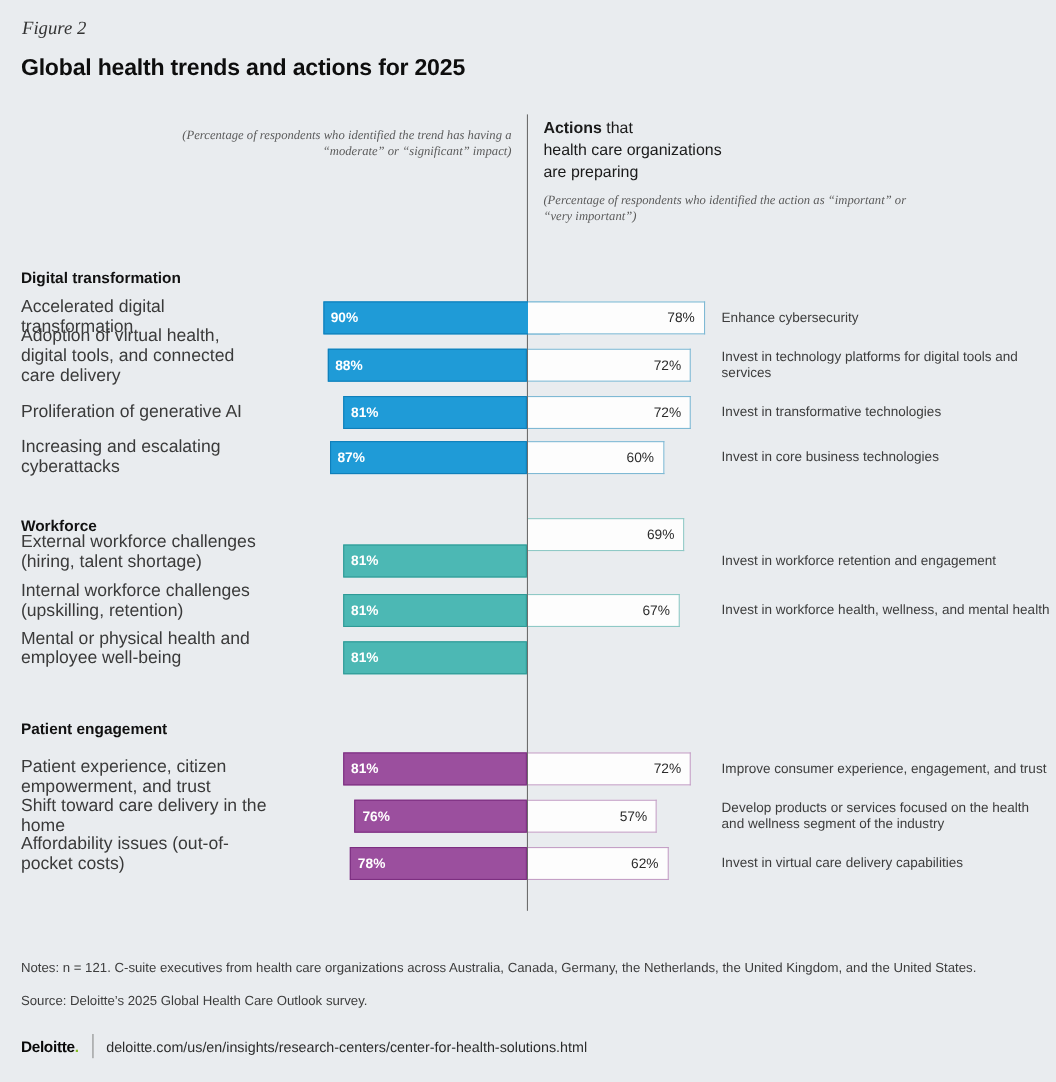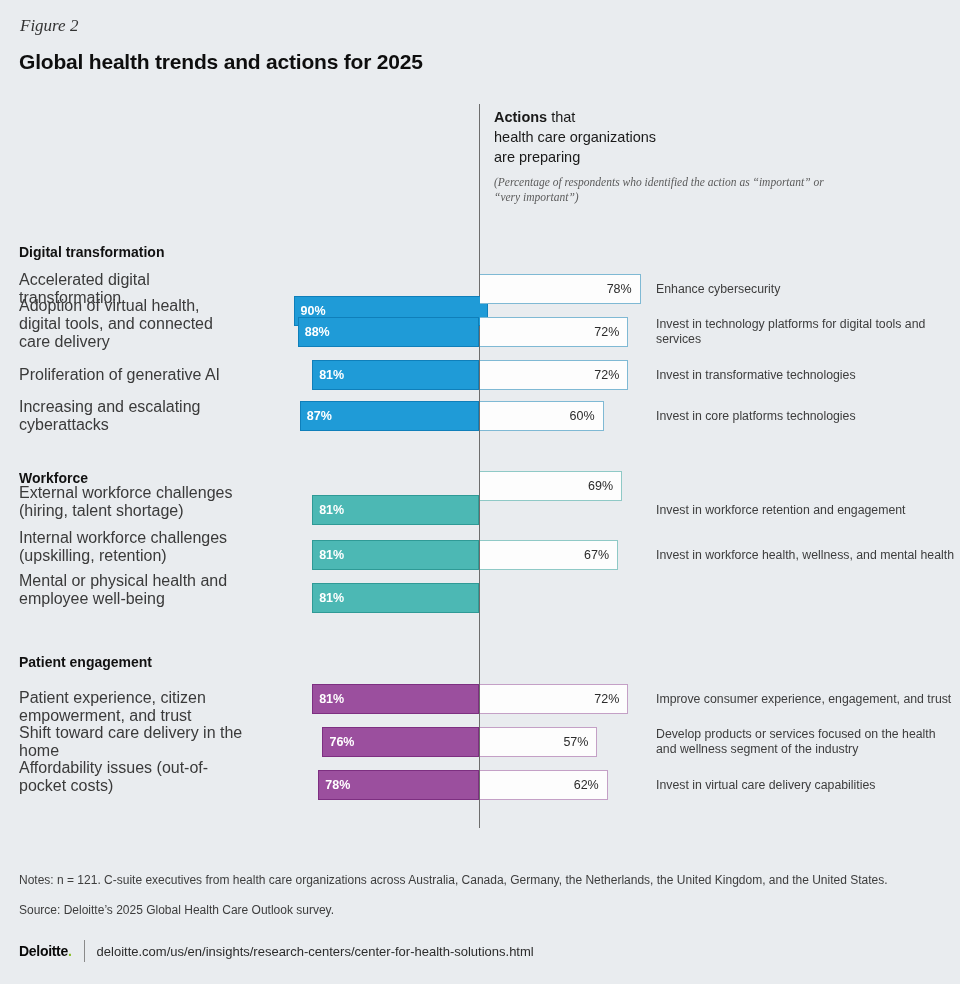--- a/index.html
+++ b/index.html
@@ -101,37 +101,38 @@
   }
   .url{font-size:13px;color:#2c2c2c;}
 </style>
 </head>
 <body>
 
 <div class="fig-label">Figure 2</div>
 <div class="fig-title">Global health trends and actions for 2025</div>
 
 <div class="hdr-left">
+  <div class="hdr-sub">(Percentage of respondents who identified the trend has having a  “moderate” or “significant” impact)</div>
 </div>
 
 <div class="hdr-right">
   <div class="hdr-main">
     <b>Actions</b><span> that</span><br>
     <span>health care organizations</span><br>
     <span>are preparing</span>
   </div>
   <div class="hdr-sub">(Percentage of respondents who identified the action as “important” or “very important”)</div>
 </div>
 
 <div class="axis"></div>
 
 <div id="chart-body">
     <div class="section-title" style="top: 244px;">Digital transformation</div>
     <div class="row-label-inner" style="position: absolute; top: 289px; transform: translateY(-50%);">Accelerated digital transformation</div>
-    <div class="bar-left" style="left: 293.6px; width: 194px; top: 274px; background: rgb(31, 155, 215); border: 1.5px solid rgb(15, 127, 186); margin-top: 22px;">
+    <div class="bar-left" style="left: 293.6px; width: 215px; top: 274px; background: rgb(31, 155, 215); border: 1.5px solid rgb(15, 127, 186);">
       <span class="val">90%</span>
     </div>
     <div class="bar-right" style="width: 160.68px; top: 274px; border-top: 1.2px solid rgb(127, 185, 212); border-right: 1.2px solid rgb(127, 185, 212); border-bottom: 1.2px solid rgb(127, 185, 212); border-left: none; border-image: initial;">
       <span class="val">78%</span>
     </div>
     <div class="row-action" style="position: absolute; top: 289px; transform: translateY(-50%);">Enhance cybersecurity</div>
     <div class="row-label-inner" style="position: absolute; top: 324px; transform: translateY(-50%);">Adoption of virtual health, digital tools, and connected care delivery</div>
     <div class="bar-left" style="left: 297.72px; width: 181.28px; top: 317px; background: rgb(31, 155, 215); border: 1.5px solid rgb(15, 127, 186);">
       <span class="val">88%</span>
     </div>
@@ -147,21 +148,21 @@
       <span class="val">72%</span>
     </div>
     <div class="row-action" style="position: absolute; top: 375px; transform: translateY(-50%);">Invest in transformative technologies</div>
     <div class="row-label-inner" style="position: absolute; top: 416px; transform: translateY(-50%);">Increasing and escalating cyberattacks</div>
     <div class="bar-left" style="left: 299.78px; width: 179.22px; top: 401px; background: rgb(31, 155, 215); border: 1.5px solid rgb(15, 127, 186);">
       <span class="val">87%</span>
     </div>
     <div class="bar-right" style="width: 123.6px; top: 401px; border-top: 1.2px solid rgb(127, 185, 212); border-right: 1.2px solid rgb(127, 185, 212); border-bottom: 1.2px solid rgb(127, 185, 212); border-left: none; border-image: initial;">
       <span class="val">60%</span>
     </div>
-    <div class="row-action" style="position: absolute; top: 416px; transform: translateY(-50%);">Invest in core platforms technologies</div>
+    <div class="row-action" style="position: absolute; top: 416px; transform: translateY(-50%);">Invest in core business technologies</div>
     <div class="section-title" style="top: 470px;">Workforce</div>
     <div class="row-label-inner" style="position: absolute; top: 502px; transform: translateY(-50%);">External workforce challenges (hiring, talent shortage)</div>
     <div class="bar-left" style="left: 312.14px; width: 166.86px; top: 495px; background: rgb(76, 184, 180); border: 1.5px solid rgb(47, 154, 150);">
       <span class="val">81%</span>
     </div>
     <div class="bar-right" style="width: 142.14px; top: 471px; border-top: 1.2px solid rgb(143, 201, 198); border-right: 1.2px solid rgb(143, 201, 198); border-bottom: 1.2px solid rgb(143, 201, 198); border-left: none; border-image: initial;">
       <span class="val">69%</span>
     </div>
     <div class="row-action" style="position: absolute; top: 510px; transform: translateY(-50%);">Invest in workforce retention and engagement</div>
     <div class="row-label-inner" style="position: absolute; top: 547px; transform: translateY(-50%);">Internal workforce challenges (upskilling, retention)</div>

